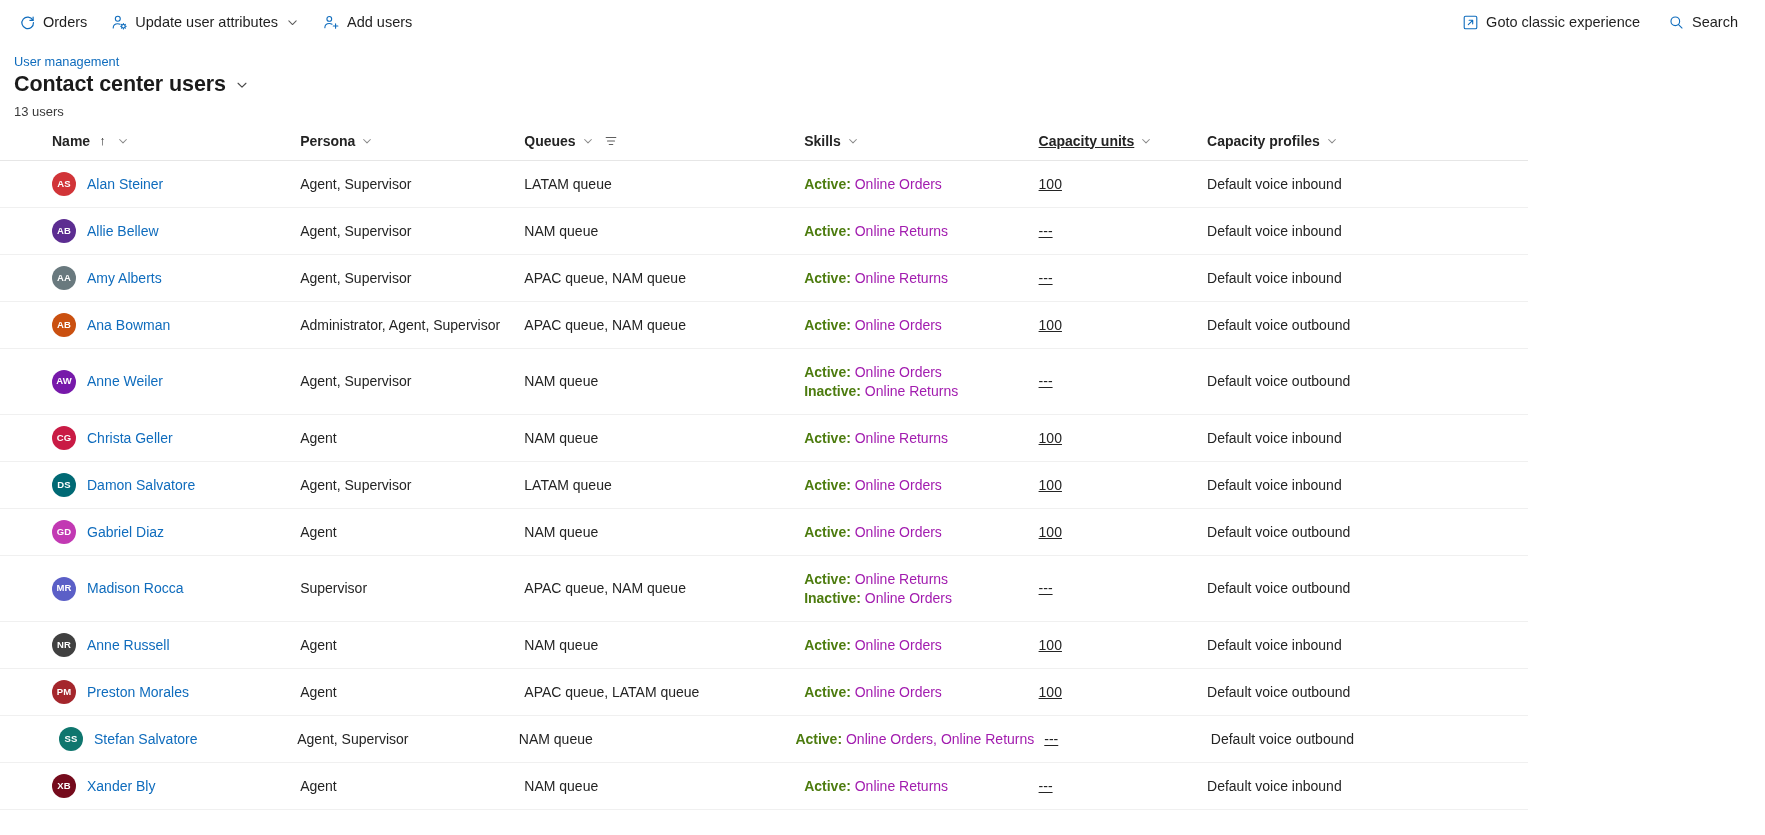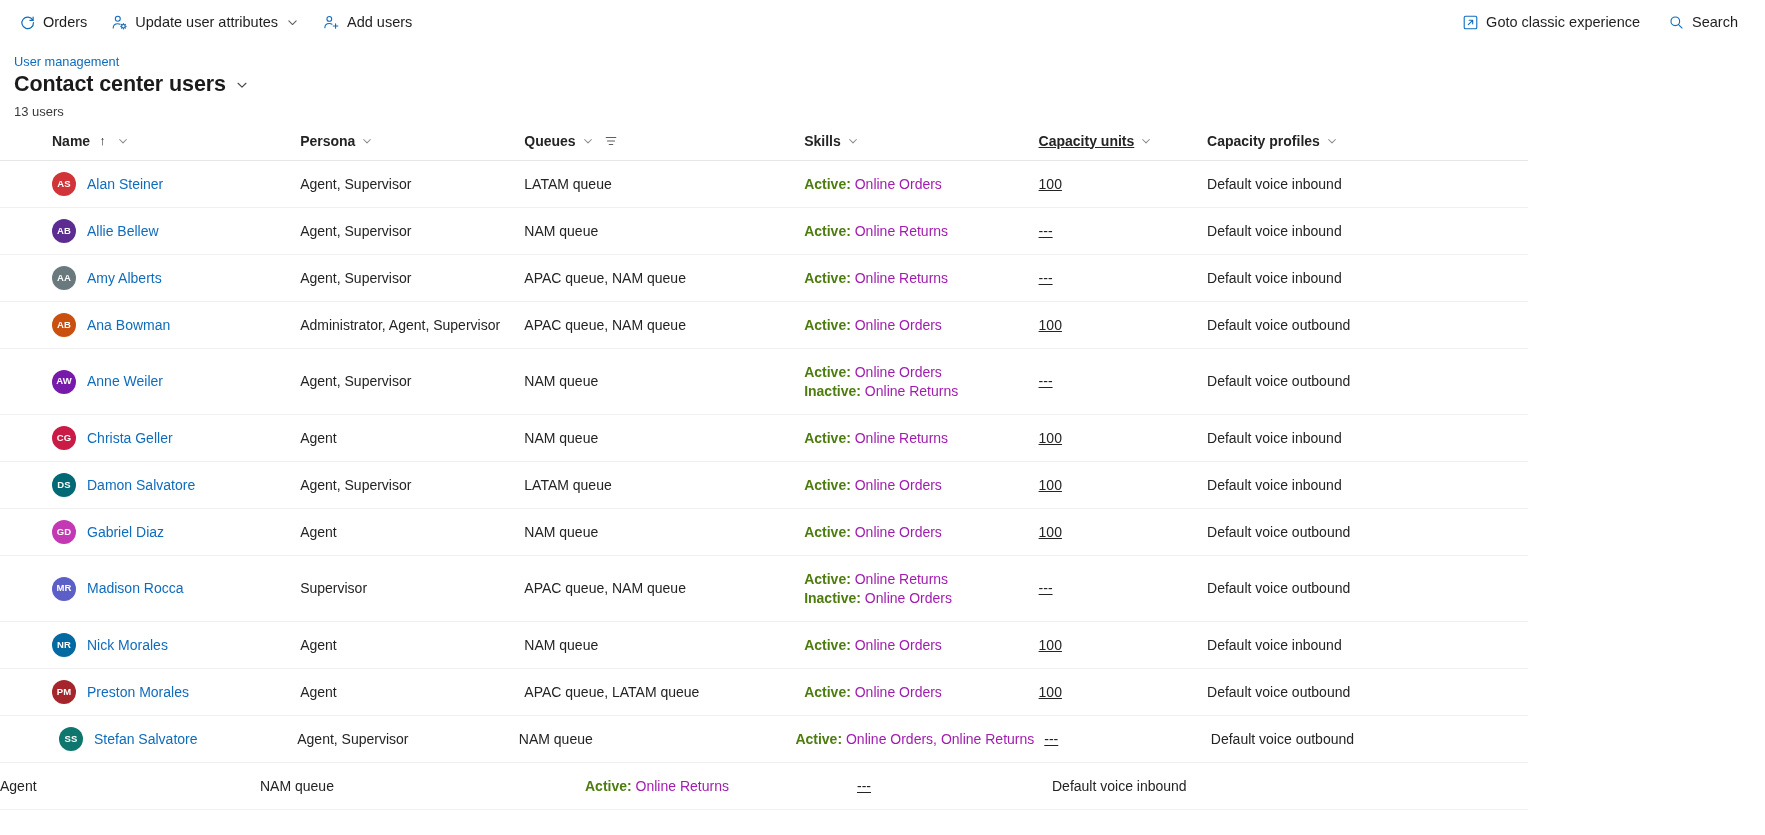--- a/index.html
+++ b/index.html
@@ -389,22 +389,22 @@
         <div class="cell c-queues">APAC queue, NAM queue</div>
         <div class="cell c-skills">
           <div class="skill-line"><span class="skill-label">Active: </span><span class="skill-val">Online Returns</span></div>
           <div class="skill-line"><span class="skill-label">Inactive: </span><span class="skill-val">Online Orders</span></div>
         </div>
         <div class="cell c-capunits">---</div>
         <div class="cell c-capprof">Default voice outbound</div>
       </div>
       <div class="row">
         <div class="cell c-name">
-          <span class="avatar" style="background: #0369a1;">NR</span>
-          <span class="person-link">Nick Morales</span>
+          <span class="avatar" style="background: #404040;">NR</span>
+          <span class="person-link">Anne Russell</span>
         </div>
         <div class="cell c-persona">Agent</div>
         <div class="cell c-queues">NAM queue</div>
         <div class="cell c-skills">
           <div class="skill-line"><span class="skill-label">Active: </span><span class="skill-val">Online Orders</span></div>
         </div>
         <div class="cell c-capunits">100</div>
         <div class="cell c-capprof">Default voice inbound</div>
       </div>
       <div class="row">
@@ -427,20 +427,24 @@
         </div>
         <div class="cell c-persona">Agent, Supervisor</div>
         <div class="cell c-queues">NAM queue</div>
         <div class="cell c-skills">
           <div class="skill-line"><span class="skill-label">Active: </span><span class="skill-val">Online Orders, Online Returns</span></div>
         </div>
         <div class="cell c-capunits">---</div>
         <div class="cell c-capprof">Default voice outbound</div>
       </div>
       <div class="row">
+        <div class="cell c-name">
+          <span class="avatar" style="background: rgb(117, 11, 28);">XB</span>
+          <span class="person-link">Xander Bly</span>
+        </div>
         <div class="cell c-persona">Agent</div>
         <div class="cell c-queues">NAM queue</div>
         <div class="cell c-skills">
           <div class="skill-line"><span class="skill-label">Active: </span><span class="skill-val">Online Returns</span></div>
         </div>
         <div class="cell c-capunits">---</div>
         <div class="cell c-capprof">Default voice inbound</div>
       </div>
     </div>
 </div>

